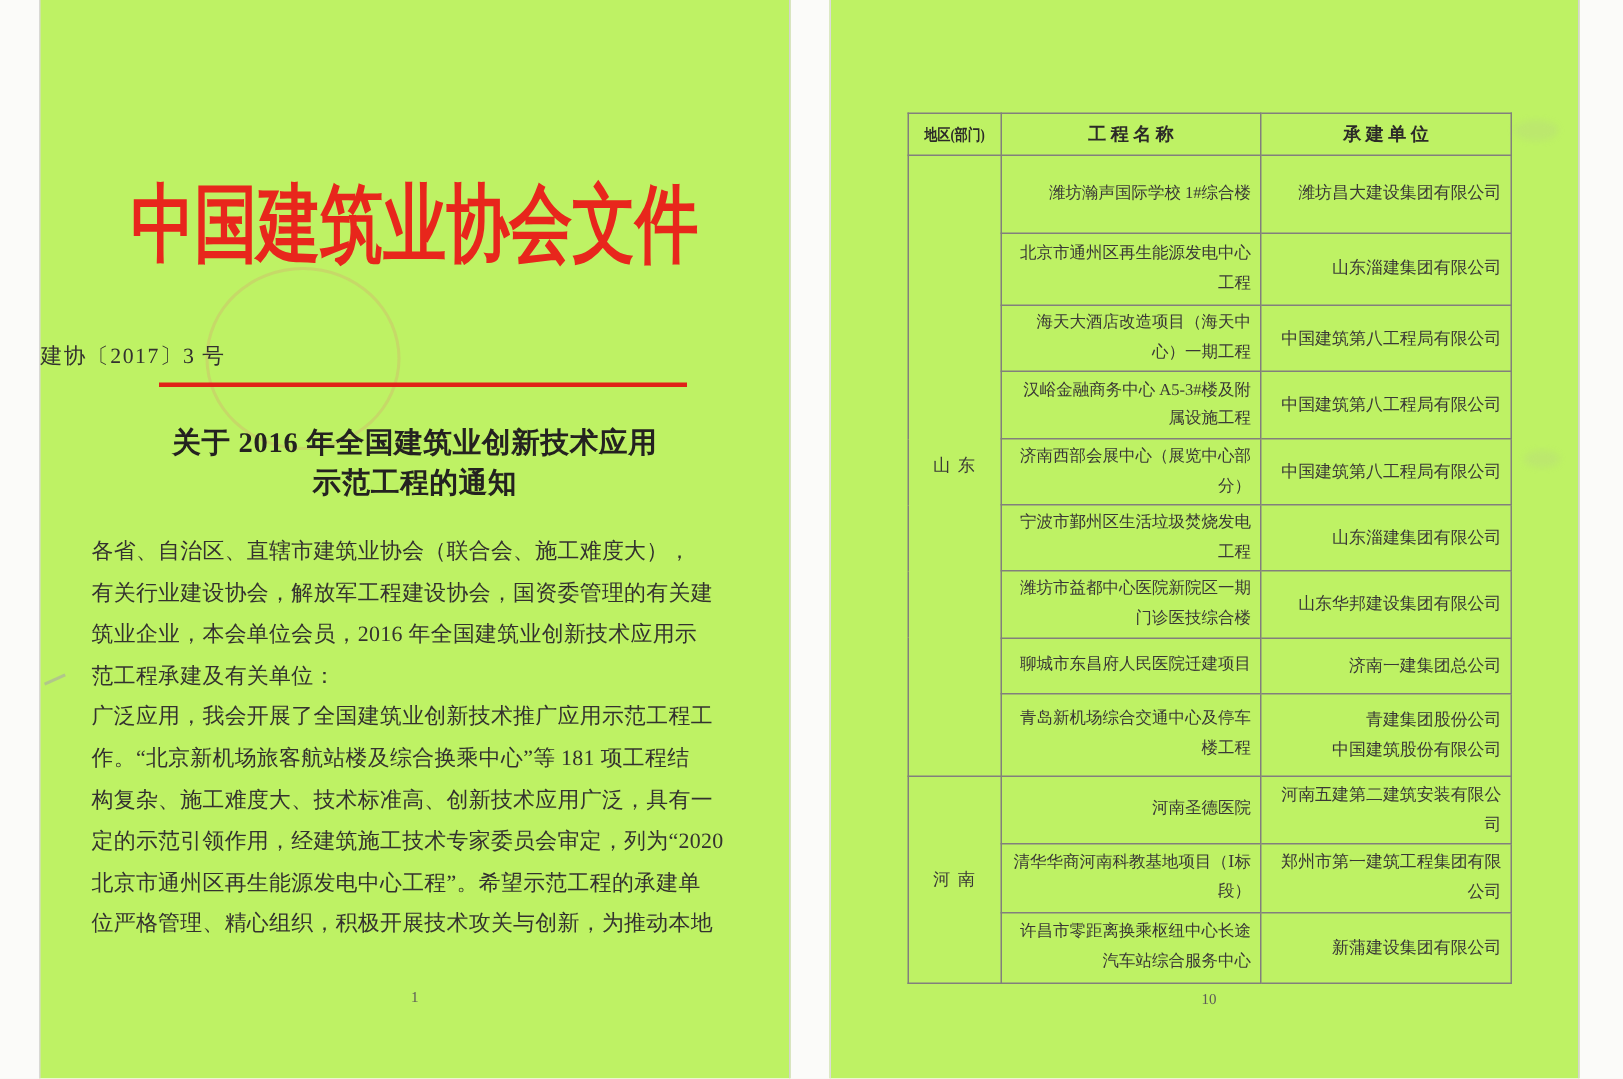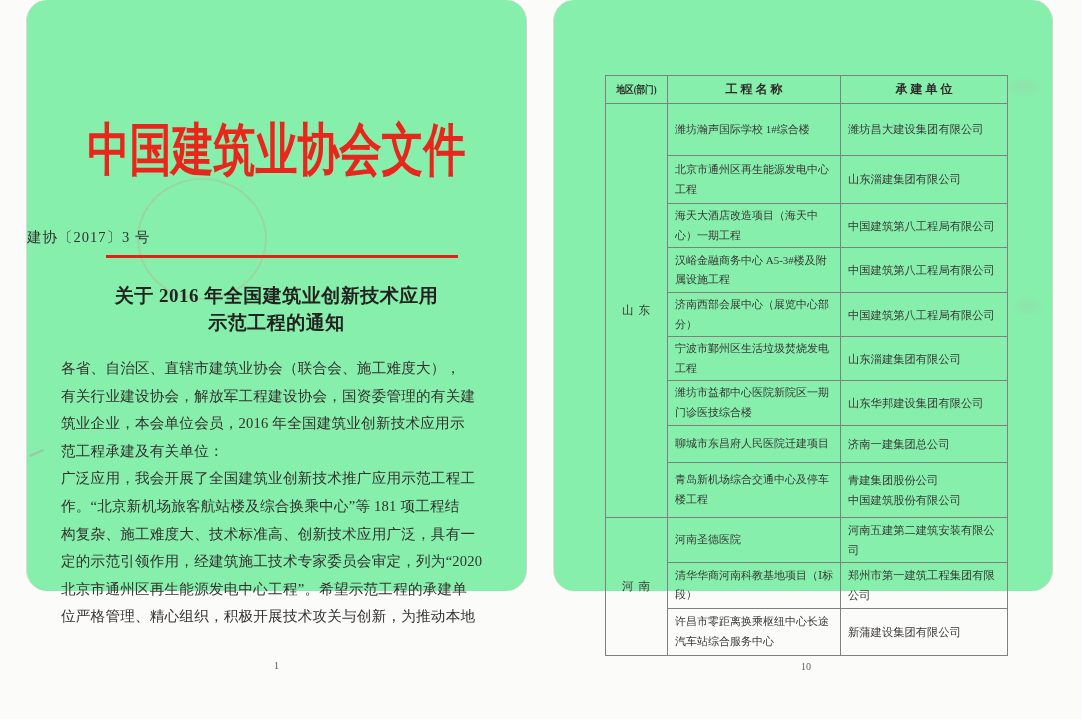--- a/index.html
+++ b/index.html
@@ -9,21 +9,21 @@
     --ink:#2f2d2b;
   }
   *{margin:0;padding:0;box-sizing:border-box;}
   html,body{width:1082px;height:719px;overflow:hidden;}
   body{
     background:#f6f6f3;
     font-family:"Liberation Serif","DejaVu Serif",serif;
     color:var(--ink);
   }
   .canvas{position:relative;width:1082px;height:719px;background:#fbfbf9;}
-  .page{position:absolute;top:0;height:591px;background:#86efac;border-radius:21px;}
+  .page{position:absolute;top:0;height:719px;background:#bef264;}
   .page-left{left:26px;width:501px;border-left:1px solid #d9d9d5;border-right:1px solid #d3d3cf;}
   .page-right{left:553px;width:500px;border-left:1px solid #dcdcd8;border-right:1px solid #d3d3cf;}
 
   
   .masthead{
     position:absolute;top:112px;left:0;right:0;
     text-align:center;
     font-size:42px;font-weight:bold;color:var(--accent-red);
     transform:scaleY(1.35);transform-origin:center top;
     letter-spacing:0px;white-space:nowrap;
@@ -64,20 +64,21 @@
 
   
   .projects-table{
     position:absolute;top:75px;left:51px;
     width:402px;border-collapse:collapse;table-layout:fixed;
     color:#3a3836;
   }
   .projects-table th,.projects-table td{
     border:1px solid var(--table-border);
     vertical-align:middle;
+    text-align:right;
   }
   .projects-table th{
     font-size:12px;font-weight:bold;color:#2c2a28;
     text-align:center;white-space:nowrap;overflow:hidden;
   }
   th .squeeze{display:inline-block;transform:scaleX(0.82);transform-origin:center;font-size:10.5px;}
   td.region-cell{
     text-align:center;font-size:11.5px;letter-spacing:1px;color:#3a3836;
   }
   td.project-cell,td.unit-cell{

